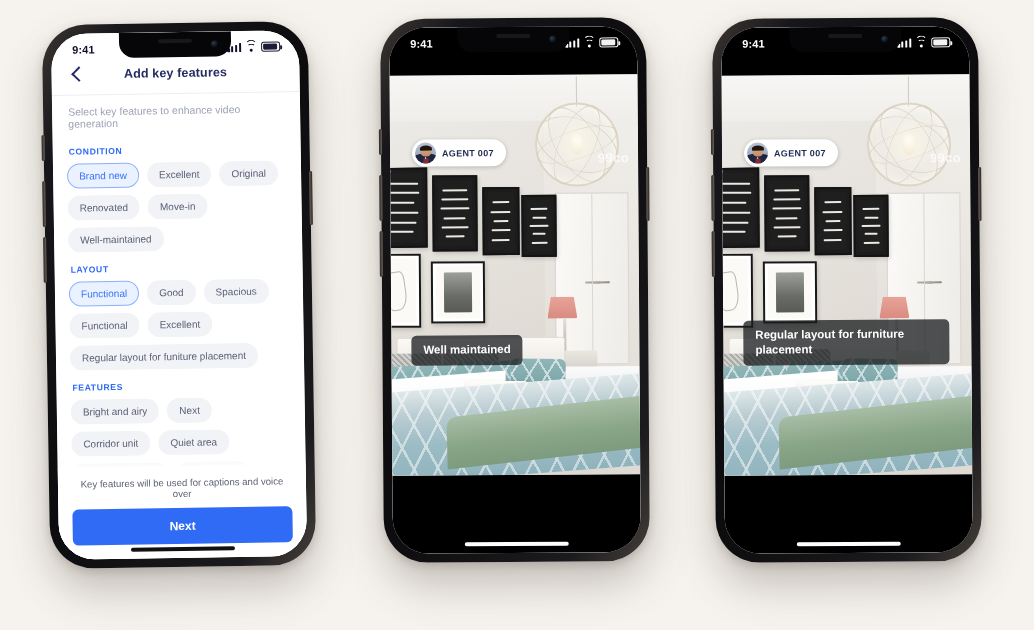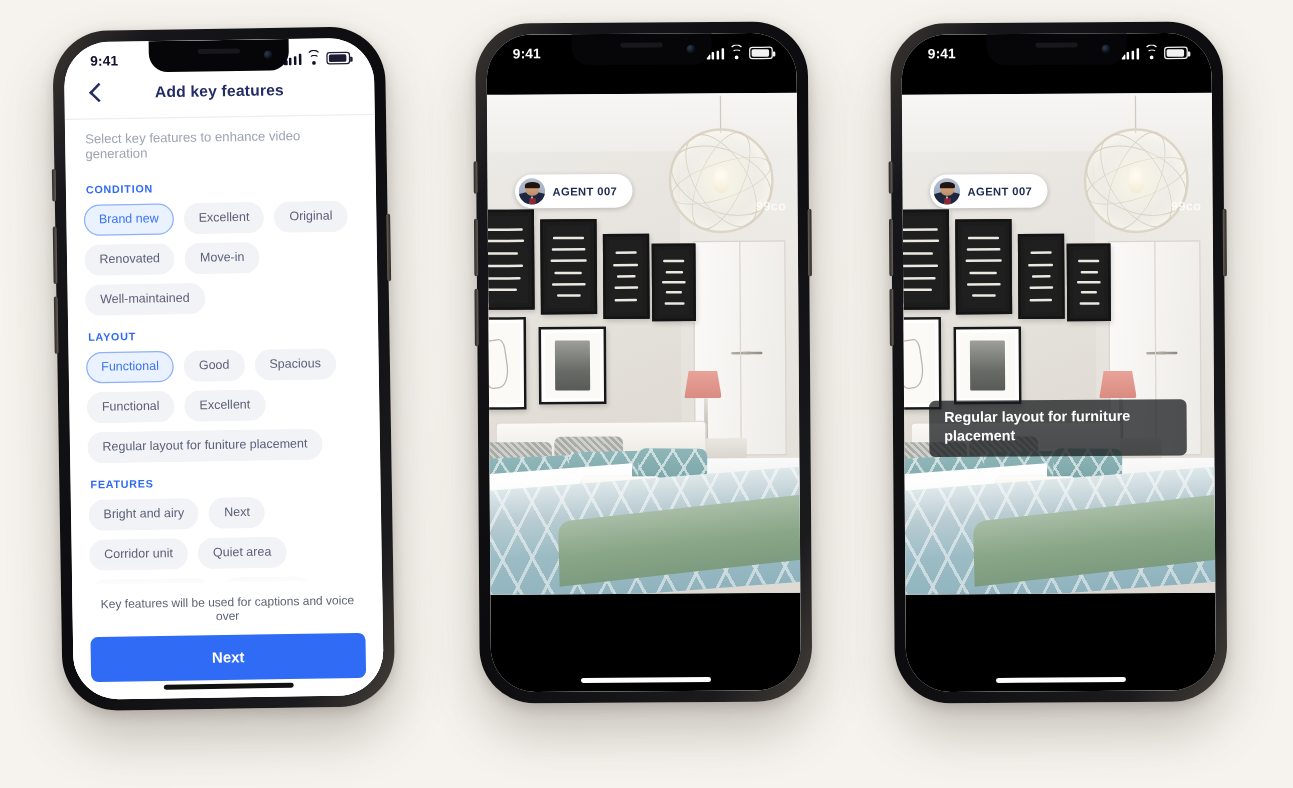--- a/index.html
+++ b/index.html
@@ -258,21 +258,21 @@
 
   
   .lamp-shade { position:absolute; left:63%; top:222px; width:30px; height:22px;
                 background: linear-gradient(180deg,#e8a398,#d98b80);
                 clip-path: polygon(12% 0,88% 0,100% 100%,0 100%); border-radius:2px; }
   .lamp-stem { position:absolute; left:69.5%; top:244px; width:3px; height:34px;
                background: linear-gradient(180deg,#e2ded7,#b7b2aa); }
   .nightstand { position:absolute; left:64%; top:276px; width:19%; height:28px;
                 background: linear-gradient(180deg,#eae7e1,#cdc8c0); border-radius:2px; }
 
-  .watermark { position:absolute; right:9px; top:86px; font-size:10px; font-weight:bold;
+  .watermark { position:absolute; right:9px; top:76px; font-size:13px; font-weight:bold;
                color: rgba(255,255,255,.72); letter-spacing:.4px; }
 
   
   .agent-badge {
     position: absolute; left: 22px; top: 64px; z-index: 20;
     display: flex; align-items: center; gap: 6px;
     background: #fff; border-radius: 999px; padding: 3px 12px 3px 3px;
     box-shadow: 0 1px 4px rgba(0,0,0,.22);
   }
   .avatar {
@@ -526,20 +526,21 @@
             <span class="avatar">
               <span class="suit"></span>
                 <span class="shirt"></span>
                 <span class="tie"></span>
               <span class="face"></span>
                 <span class="hair"></span>
             </span>
             <span class="agent-name">AGENT 007</span>
           </div>
 
+          <div class="caption cap-low">Well maintained</div>
         </div>
 
         <div class="home-ind light"></div>
       </div>
     </div>
   </div>
 
   <div class="phone" id="phone-3">
     <div class="volbtn vb0"></div>
     <div class="volbtn vb1"></div>

